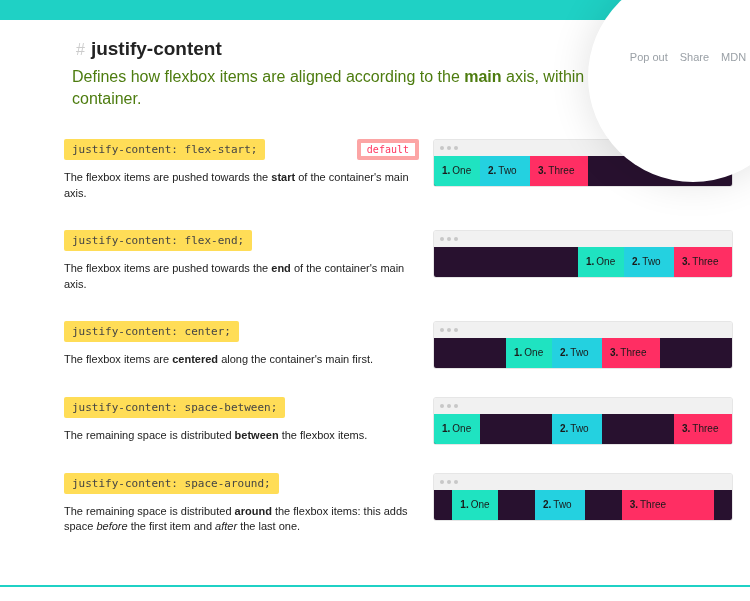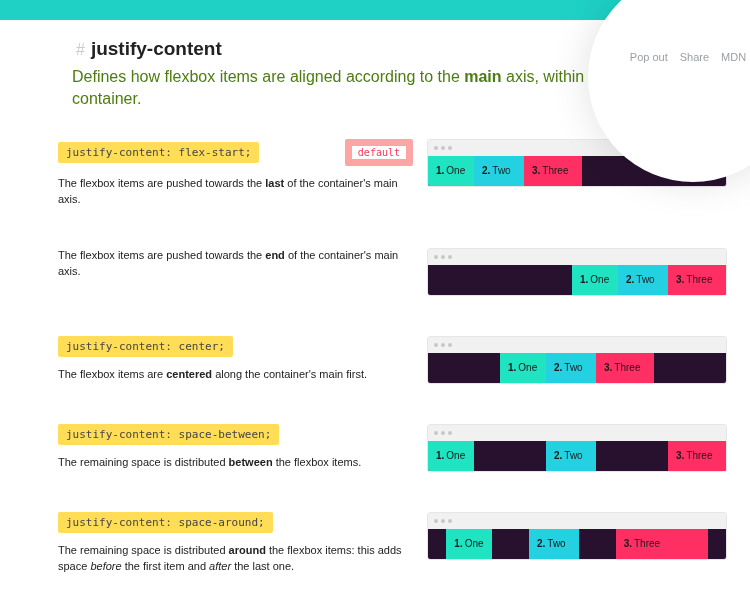--- a/index.html
+++ b/index.html
@@ -30,40 +30,40 @@
     display: flex;
     gap: 12px;
     font-size: 11px;
     color: #9aa0a6;
     margin-top: -40px;
     margin-left: -10px;
     align-items: center;
   }
   .circle-menu-inner span { cursor: pointer; }
 
-  .examples { margin-top: 28px; display: flex; flex-direction: column; gap: 40px; margin-left: 22px; }
+  .examples { margin-top: 28px; display: flex; flex-direction: column; gap: 28px; margin-left: 28px; }
   .example-row { display: flex; align-items: flex-start; gap: 14px; }
   .ex-left { width: 355px; flex: none; }
   .ex-right { width: 300px; flex: none; }
 
   .code-line { display: flex; align-items: center; gap: 10px; margin-bottom: 10px; }
   .code {
     font-family: "SFMono-Regular", Consolas, monospace;
     font-size: 11px;
     background: #ffdd57;
     color: #444;
     padding: 4px 8px;
     border-radius: 2px;
     display: inline-block;
   }
   .default-badge {
     font-family: "SFMono-Regular", Consolas, monospace;
     font-size: 10px;
     color: #ff3860;
-    border: 7px solid #fca5a5;
+    border: 4px solid #fca5a5;
     padding: 1px 6px;
     border-radius: 2px;
     margin-left: auto;
   }
   .desc { font-size: 11px; color: #222; line-height: 1.45; }
   .desc strong { font-weight: 700; }
   .desc em { font-style: italic; }
 
   .preview-frame {
     border: 1px solid #e6e6e6;
@@ -138,21 +138,21 @@
 
   <div class="examples">
 
     <div class="example-row">
       <div class="ex-left">
         <div class="code-line">
           <span class="code">justify-content: flex-start;</span>
           <span class="default-badge">default</span>
         </div>
         <div class="desc">
-          <span>The flexbox items are pushed towards the </span><strong>last</strong><span> of the container's main axis.</span>
+          <span>The flexbox items are pushed towards the </span><strong>start</strong><span> of the container's main axis.</span>
         </div>
       </div>
       <div class="ex-right">
         <div class="preview-frame">
           <div class="frame-dots">
               <i></i>
               <i></i>
               <i></i>
             </div>
           <div class="frame-body flex-start">
@@ -168,20 +168,23 @@
                 <b>3.</b> 
                 <span>Three</span>
               </div>
           </div>
         </div>
       </div>
     </div>
 
     <div class="example-row">
       <div class="ex-left">
+        <div class="code-line">
+          <span class="code">justify-content: flex-end;</span>
+        </div>
         <div class="desc">
           <span>The flexbox items are pushed towards the </span><strong>end</strong><span> of the container's main axis.</span>
         </div>
       </div>
       <div class="ex-right">
         <div class="preview-frame">
           <div class="frame-dots">
               <i></i>
               <i></i>
               <i></i>

